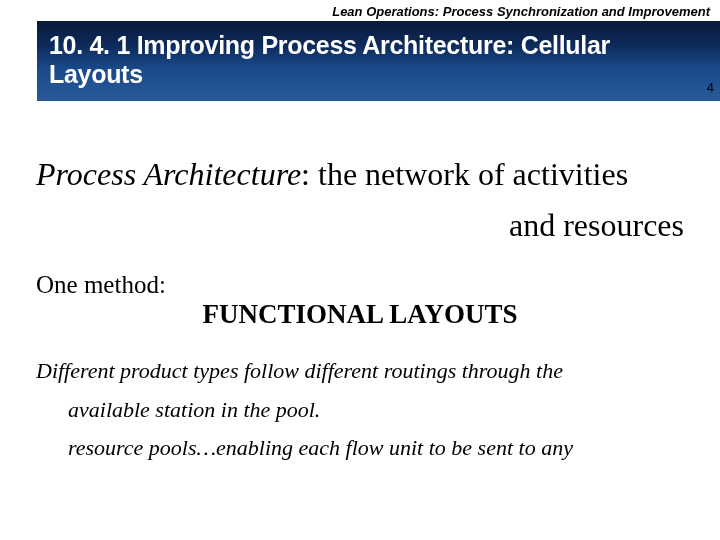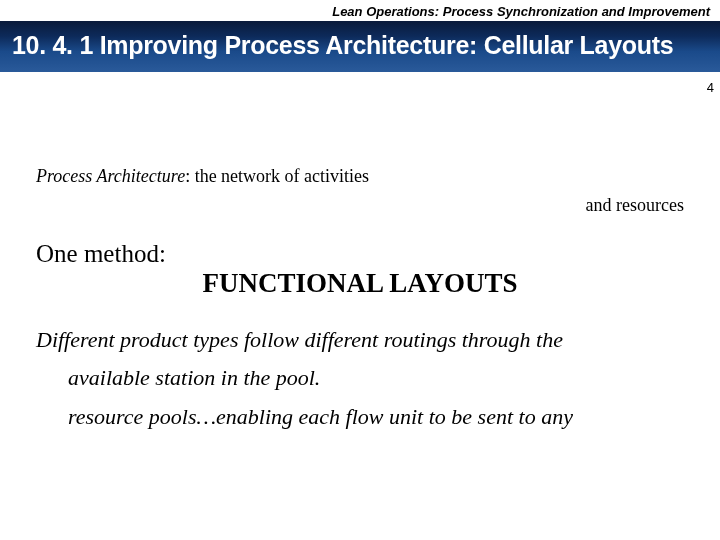--- a/index.html
+++ b/index.html
@@ -21,37 +21,37 @@
     padding: 4px 10px 2px 16px;
   }
   .title-bar {
     background: linear-gradient(to bottom, #0a1a3a 0%, #0d2a5a 30%, #1a4a8a 60%, #2a5a9a 100%);
     color: #ffffff;
     font-family: Arial, Helvetica, sans-serif;
     font-weight: bold;
     font-size: 25px;
     padding: 10px 12px 12px 12px;
     letter-spacing: -0.3px;
+    margin-left: 37px;
   }
   .page-number {
     position: absolute;
     top: 80px;
     right: 6px;
     font-family: Arial, Helvetica, sans-serif;
     font-size: 13px;
     color: #000;
   }
   .content {
     padding: 48px 36px 0 36px;
   }
   .definition {
-    font-size: 18px;
+    font-size: 32px;
     line-height: 1.6;
     margin-bottom: 20px;
-    margin-top: 42px;
   }
   .definition .term {
     font-style: italic;
   }
   .definition .rest {
   }
   .indent {
     padding-left: 28px;
     text-align: right;
   }

